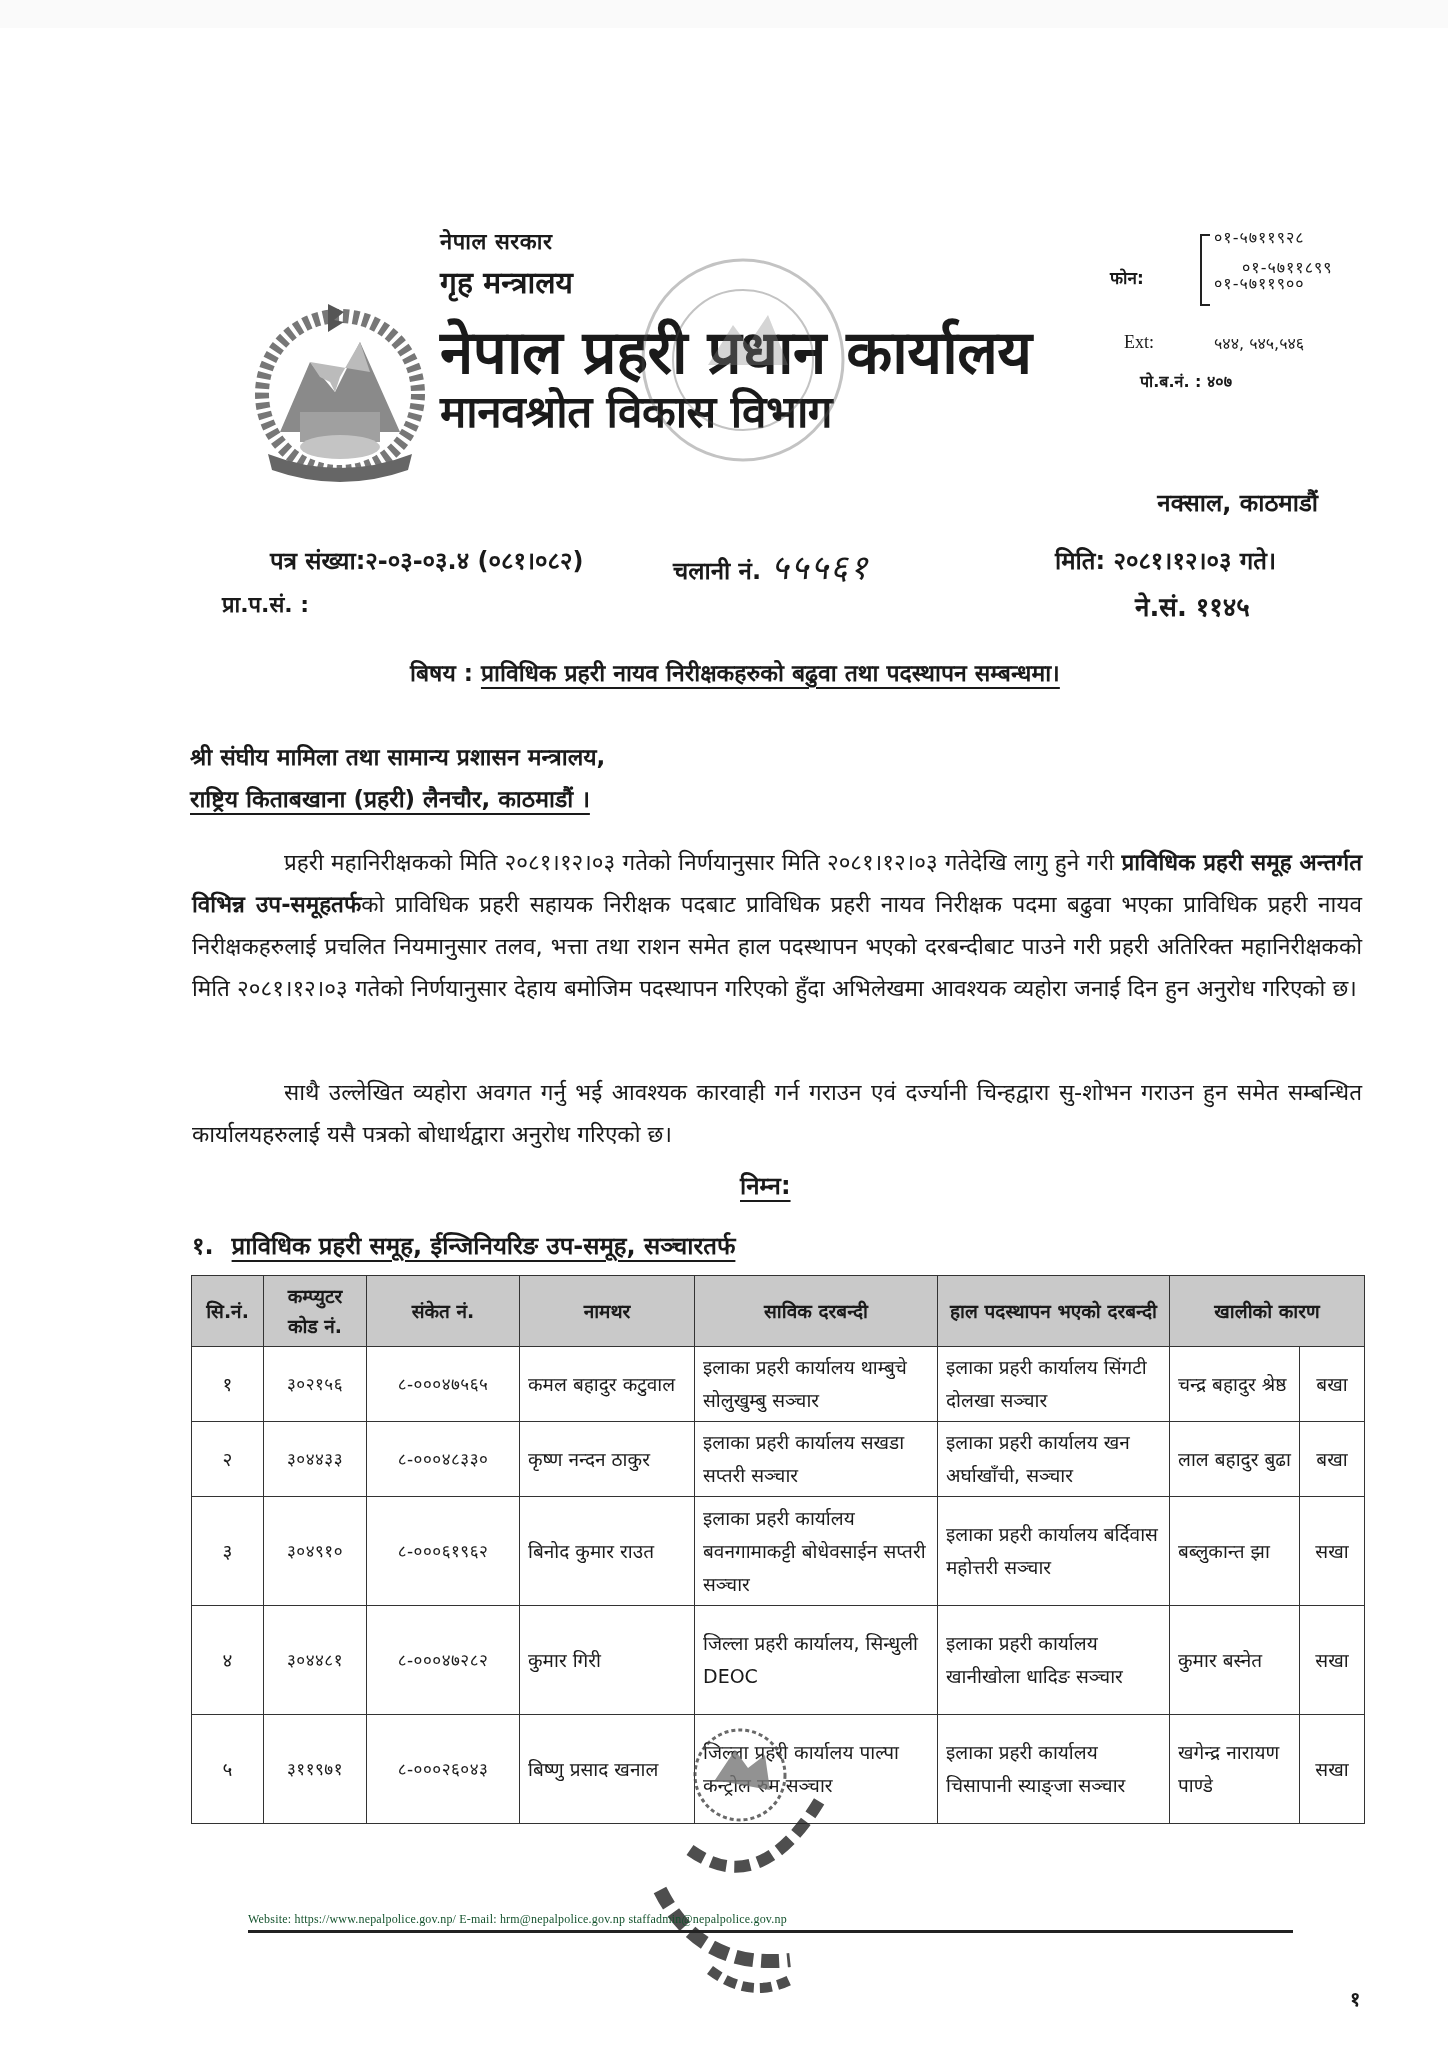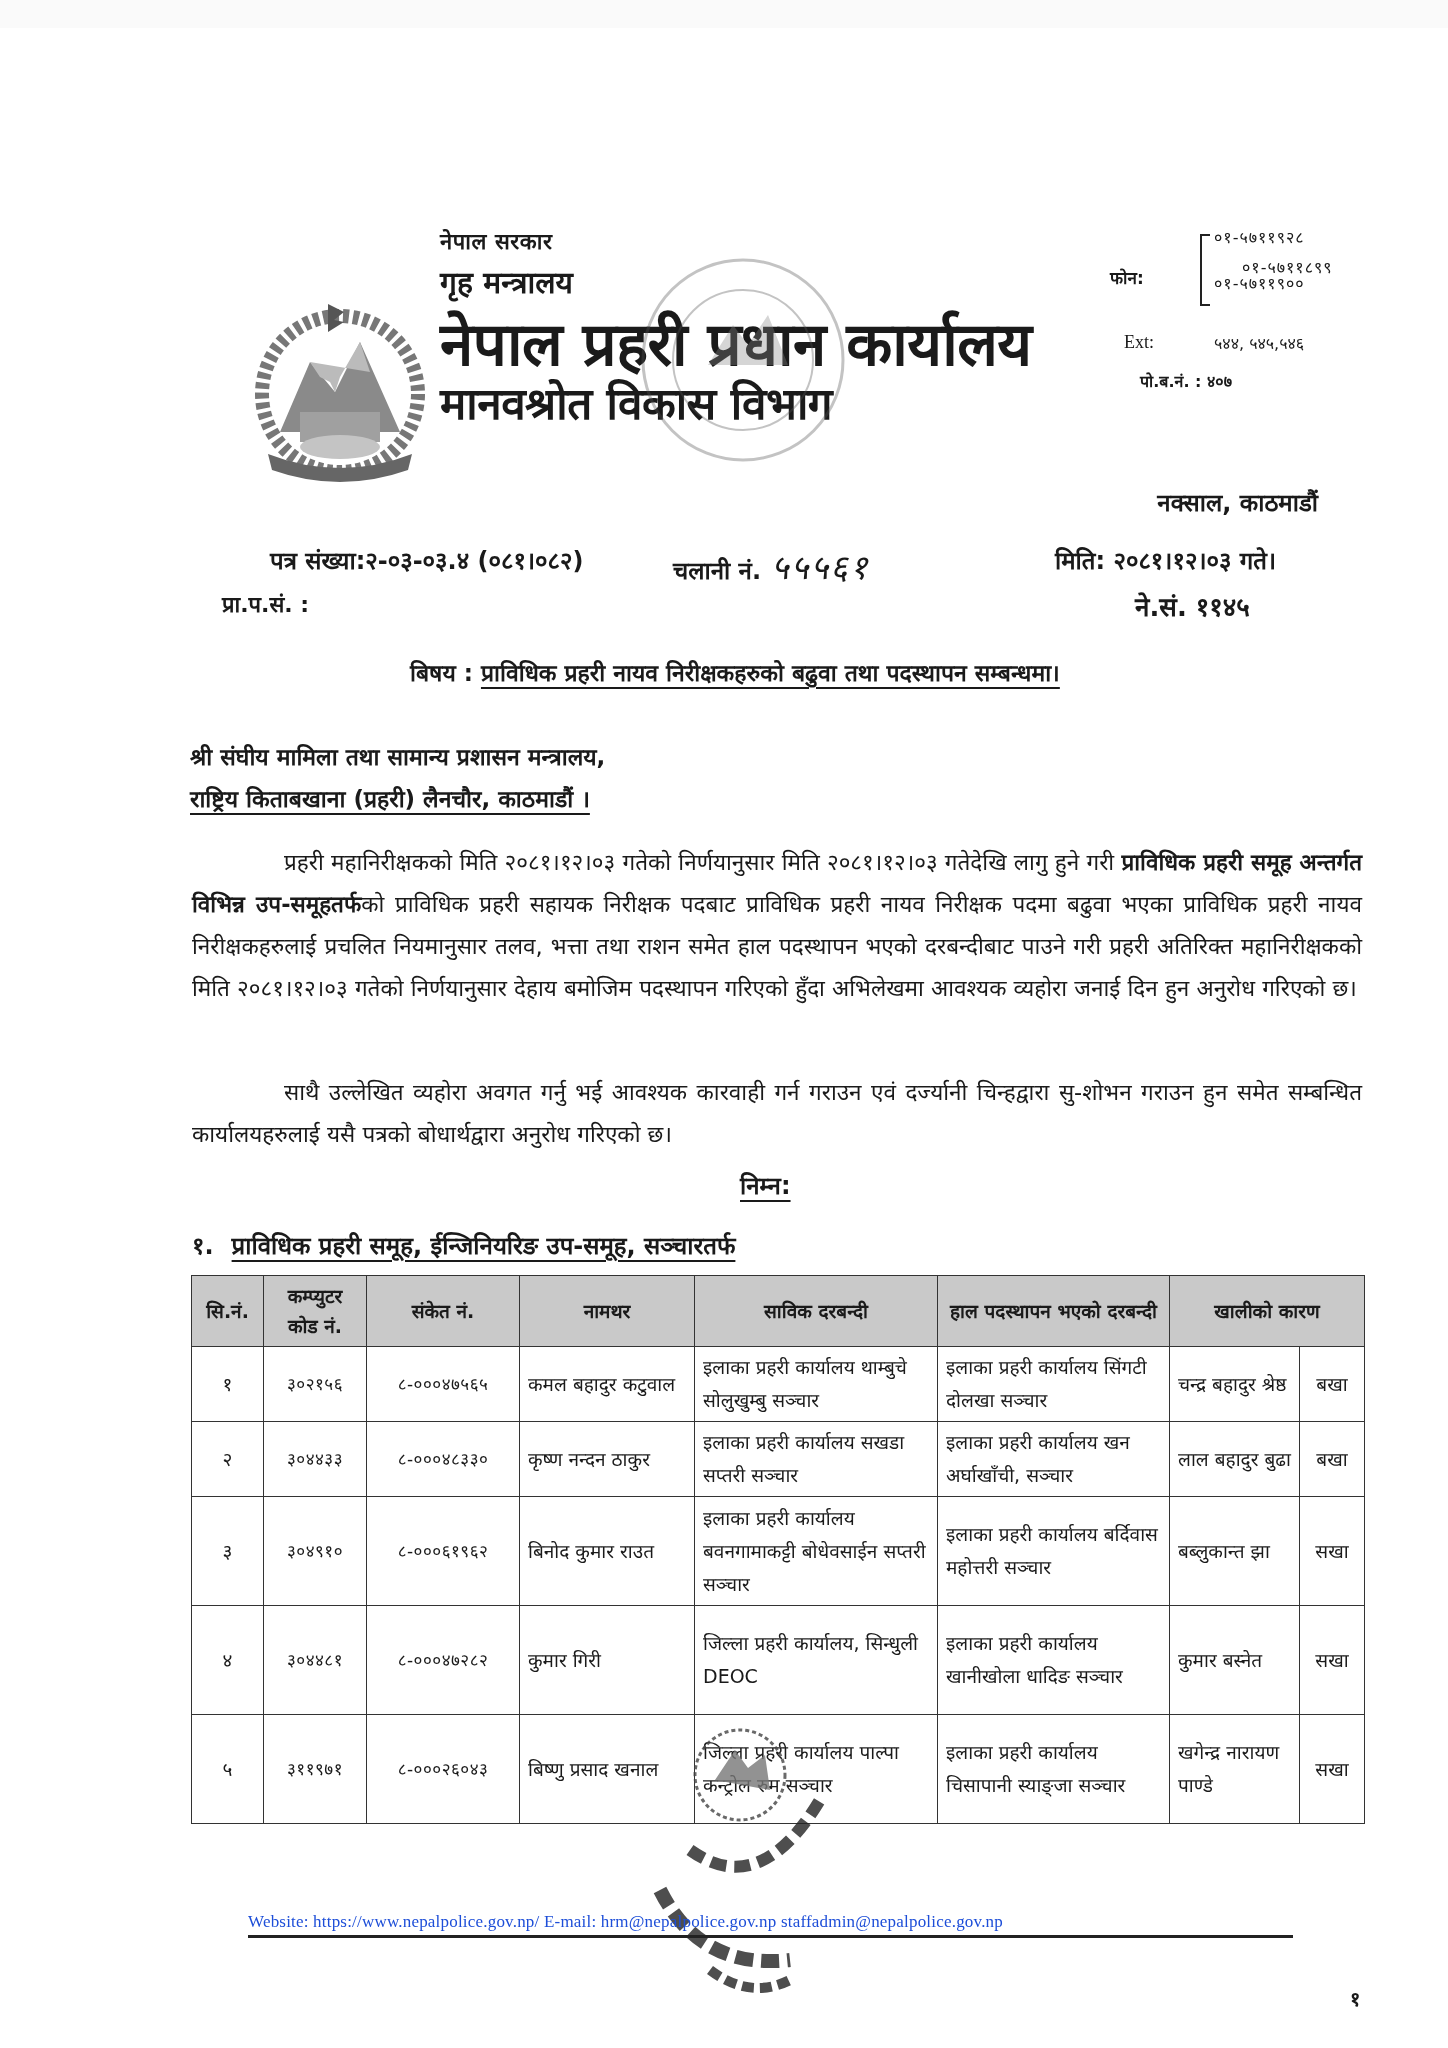--- a/index.html
+++ b/index.html
@@ -10,21 +10,21 @@
   }
   .abs { position:absolute; }
   
   .scan-edge { position:absolute; left:0; top:0; width:1448px; height:28px; background:#fafafa; }
 
   
   .emblem { left:240px; top:282px; width:200px; height:210px; }
 
   .hdr-center { left:440px; top:225px; width:640px; text-align:left; }
   .gov { font-size:22px; font-weight:bold; letter-spacing:0.5px; margin-bottom:6px; }
-  .ministry { font-size:30px; font-weight:bold; margin-bottom:8px; }
+  .ministry { font-size:30px; font-weight:bold; margin-bottom:16px; }
   .office { font-size:60px; font-weight:900; letter-spacing:-0.5px; line-height:1.15; }
   .dept { font-size:44px; font-weight:900; letter-spacing:-0.5px; line-height:1.15; }
   .branch { font-size:30px; font-weight:bold; margin-top:6px; }
 
   
   .hdr-stamp { left:628px; top:245px; width:230px; height:230px; opacity:0.35; }
 
   .contact { left:1110px; top:226px; width:300px; font-size:16px; }
   .contact-row { position:absolute; white-space:nowrap; }
   .phone-label { left:0; top:40px; font-weight:bold; font-size:17px; }
@@ -68,21 +68,21 @@
   table.main th, table.main td { border:1.5px solid #333; padding:4px 8px; vertical-align:middle; }
   table.main th { background:#c9c9c9; font-weight:bold; text-align:center; line-height:30px; height:62px; }
   table.main td { line-height:33px; }
   td.c { text-align:center; }
   td.mono { text-align:center; letter-spacing:0.5px; font-size:17px; }
   tr.r1 td { height:66px; } tr.r2 td { height:66px; } tr.r3 td { height:100px; }
   tr.r4 td { height:100px; } tr.r5 td { height:100px; }
 
   .bottom-stamp { left:640px; top:1720px; width:210px; height:330px; opacity:0.8; }
 
-  .footer { left:248px; top:1912px; width:1045px; font-family:"Liberation Serif", serif; font-size:17px; color:#1d4ed8; border-bottom:3px solid #222; padding-bottom:3px; white-space:nowrap; letter-spacing:0.2px; }
+  .footer { left:248px; top:1912px; width:1045px; font-family:"Liberation Serif", serif; font-size:12px; color:#14532d; border-bottom:3px solid #222; padding-bottom:3px; white-space:nowrap; letter-spacing:0.2px; }
   .pagenum { left:1350px; top:1985px; font-size:20px; font-weight:bold; }
 </style>
 </head>
 <body>
 
 <div class="scan-edge"></div>
 
 <svg class="abs emblem" viewBox="0 0 200 210">
   <circle cx="100" cy="112" r="78" fill="none" stroke="#777" stroke-width="14" stroke-dasharray="6 4"></circle>
   <path d="M88 22 L88 50 L104 40 L94 38 L104 30 Z" fill="#555"></path>

